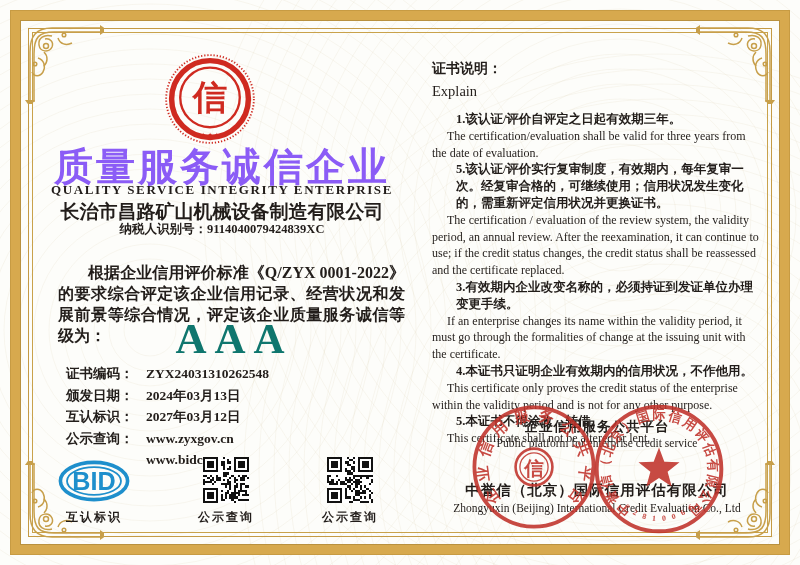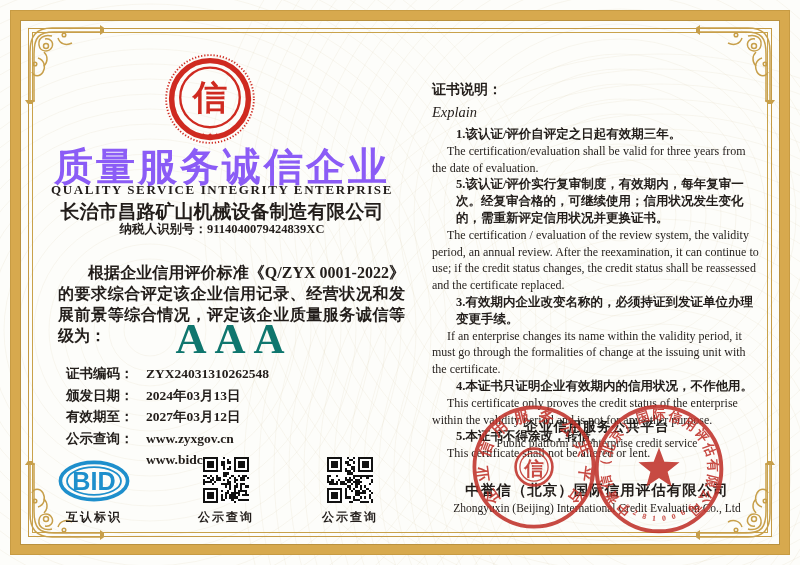--- a/index.html
+++ b/index.html
@@ -29,23 +29,23 @@
   .rating{left:32px;top:314px;width:380px;text-align:center;font-size:43px;font-weight:bold;letter-spacing:8px;color:#0f766e;z-index:3;margin-left:12px;}
   .details{left:66px;top:363px;font-size:13.5px;font-weight:bold;line-height:21.5px;z-index:3;}
   .details .row{display:flex;}
   .details .lab{width:80px;}
   .stamp-row{left:58px;top:457px;width:320px;z-index:3;display:flex;align-items:flex-end;justify-content:space-between;gap:17px;}
   .stamp{display:flex;flex-direction:column;align-items:center;}
   .stamp .cap{font-size:12px;font-weight:bold;margin-top:6px;letter-spacing:2px;}
   .bid-svg{width:72px;height:44px;}
   .qr{width:46px;height:46px;}
   
-  .explain{left:432px;top:81px;width:330px;z-index:3;}
+  .explain{left:432px;top:60px;width:330px;z-index:3;}
   .explain .h-cn{font-size:14px;font-weight:bold;margin-bottom:5px;}
-  .explain .h-en{font-size:14.5px;margin-bottom:5px;font-style:italic;}
+  .explain .h-en{font-size:14.5px;margin-bottom:11px;}
   .explain .cn{font-size:12.5px;font-weight:bold;line-height:16.8px;margin-left:24px;}
   .explain .en{font-size:12px;line-height:16.8px;text-indent:15px;}
   .platform{left:432px;top:418px;width:330px;text-align:center;z-index:3;}
   .platform .cn{font-size:13.5px;font-weight:bold;letter-spacing:1px;}
   .platform .en{font-size:11.5px;margin-top:1px;}
   .issuer{left:432px;top:481px;width:330px;text-align:center;z-index:3;}
   .issuer .cn{font-size:14.5px;font-weight:bold;letter-spacing:1px;}
   .issuer .en{font-size:11.5px;margin-top:2px;}
   .seal{z-index:4;opacity:.88;}
   .seal-left{left:469px;top:402px;width:130px;height:130px;}
@@ -202,21 +202,21 @@
   <div class="abs details">
     <div class="row">
       <span class="lab">证书编码：</span>
       <span>ZYX24031310262548</span>
     </div>
     <div class="row">
       <span class="lab">颁发日期：</span>
       <span>2024年03月13日</span>
     </div>
     <div class="row">
-      <span class="lab">有效期至：</span>
+      <span class="lab">互认标识：</span>
       <span>2027年03月12日</span>
     </div>
     <div class="row">
       <span class="lab">公示查询：</span>
       <span>www.zyxgov.cn</span>
     </div>
     <div class="row">
       <span class="lab"></span>
       <span>www.bidcr.org.cn</span>
     </div>

